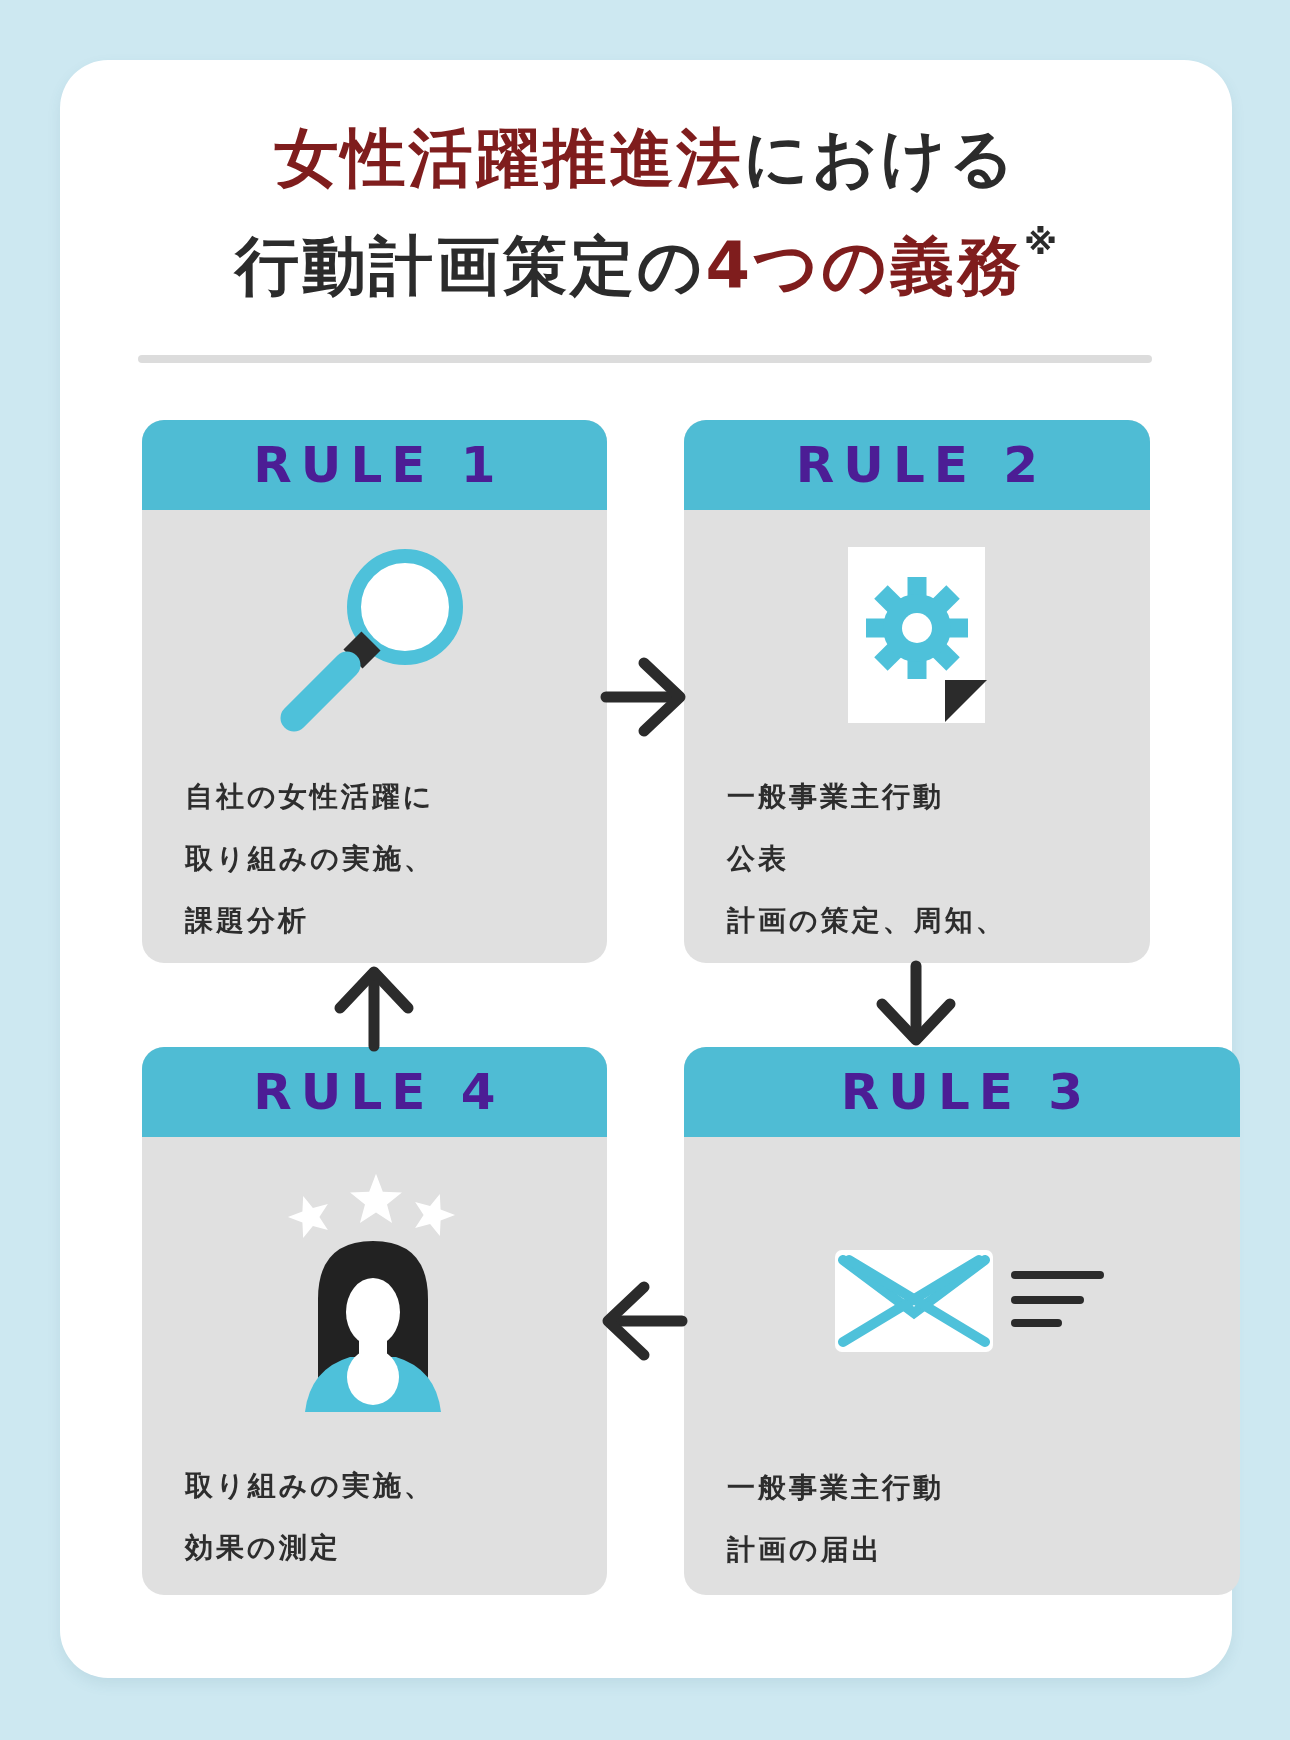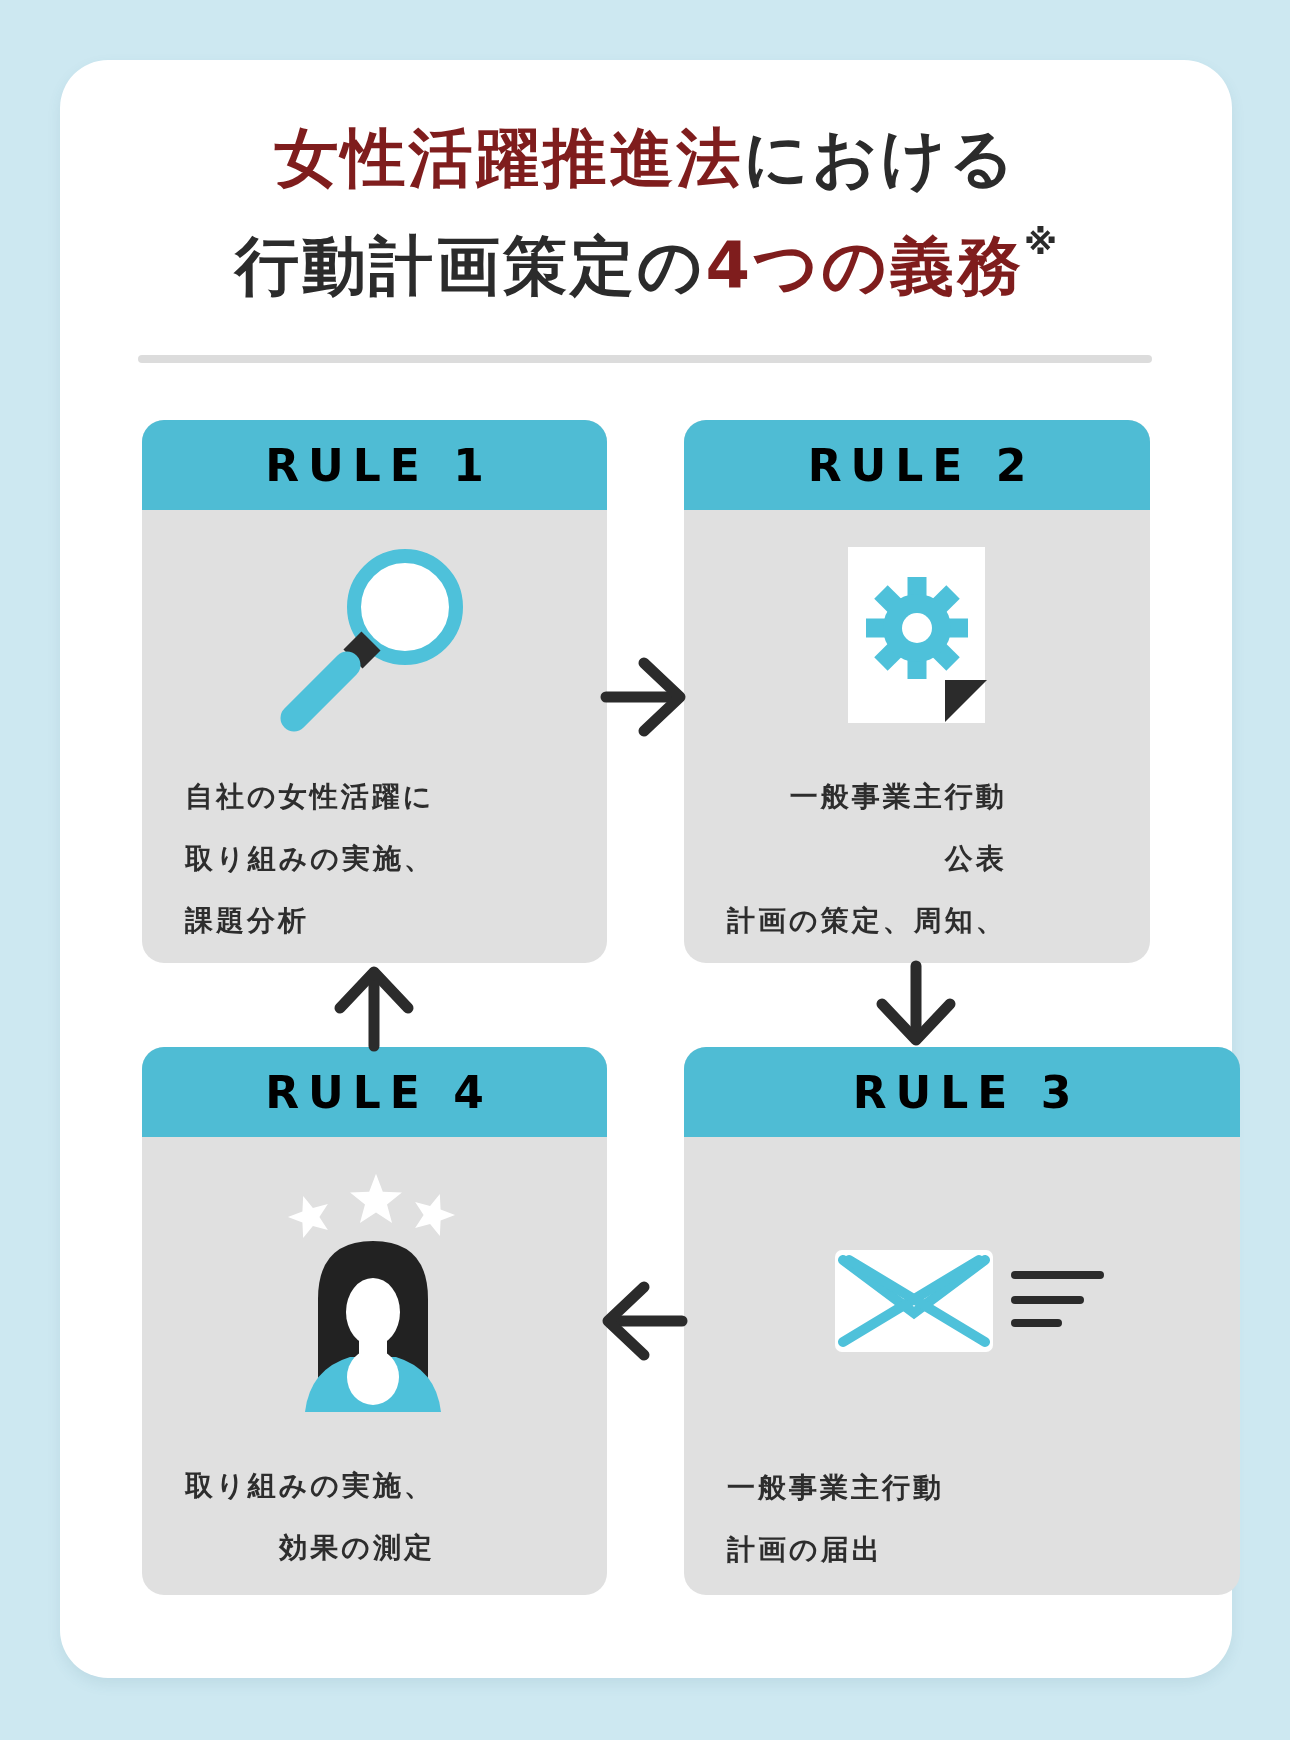--- a/index.html
+++ b/index.html
@@ -47,43 +47,43 @@
     border-radius:22px;
     overflow:hidden;
   }
   .rule-header{
     position:absolute;left:0;top:0;right:0;height:90px;
     background:#4fbcd4;
     display:flex;align-items:center;justify-content:center;
   }
   .rule-label{
     font-weight:700;
-    font-size:44px;
-    color:#000000;
+    font-size:50px;
+    color:#4c1d95;
     letter-spacing:9px;
     text-indent:9px;
   }
   .rule-icon{
     position:absolute;left:0;top:0;width:100%;height:100%;
     pointer-events:none;
   }
   .rule-text{
     position:absolute;left:43px;
     font-weight:700;
     font-size:28px;
     line-height:62px;
     letter-spacing:3px;
     color:#2d2d2d;
     white-space:nowrap;
     margin-top:8px;
   }
   #rule1{left:142px;top:420px;width:465px;height:543px;}
-  #rule2{left:684px;top:420px;width:466px;height:543px;text-align:right;}
+  #rule2{left:684px;top:420px;width:466px;height:543px;}
   #rule3{left:684px;top:1047px;width:556px;height:548px;}
-  #rule4{left:142px;top:1047px;width:465px;height:548px;text-align:right;}
+  #rule4{left:142px;top:1047px;width:465px;height:548px;}
   #rule1 .rule-text,#rule2 .rule-text{top:338px;}
   #rule3 .rule-text{top:402px;}
   #rule4 .rule-text{top:400px;}
   .arrow{position:absolute;}
   .arrow path{
     fill:none;stroke:#2b2b2b;stroke-width:11;
     stroke-linecap:round;stroke-linejoin:round;
   }
 </style>
 </head>

